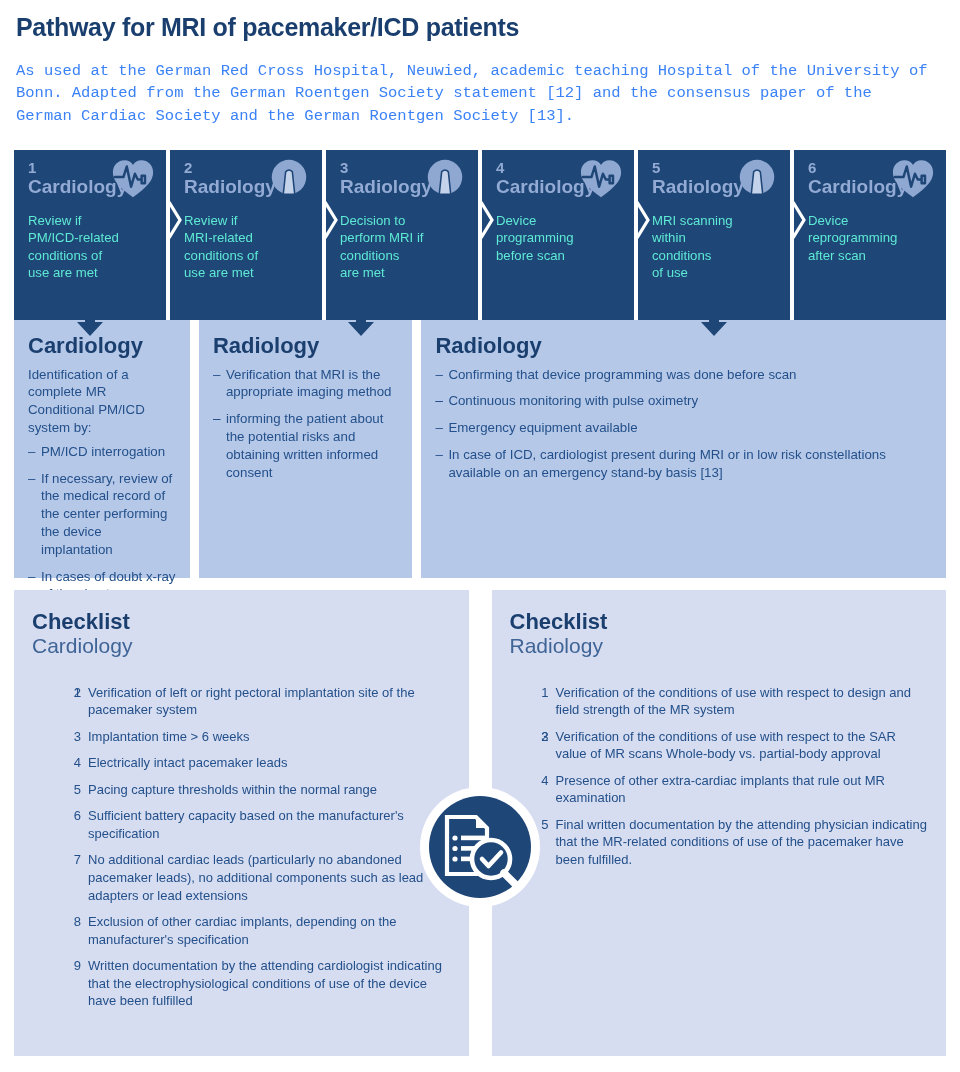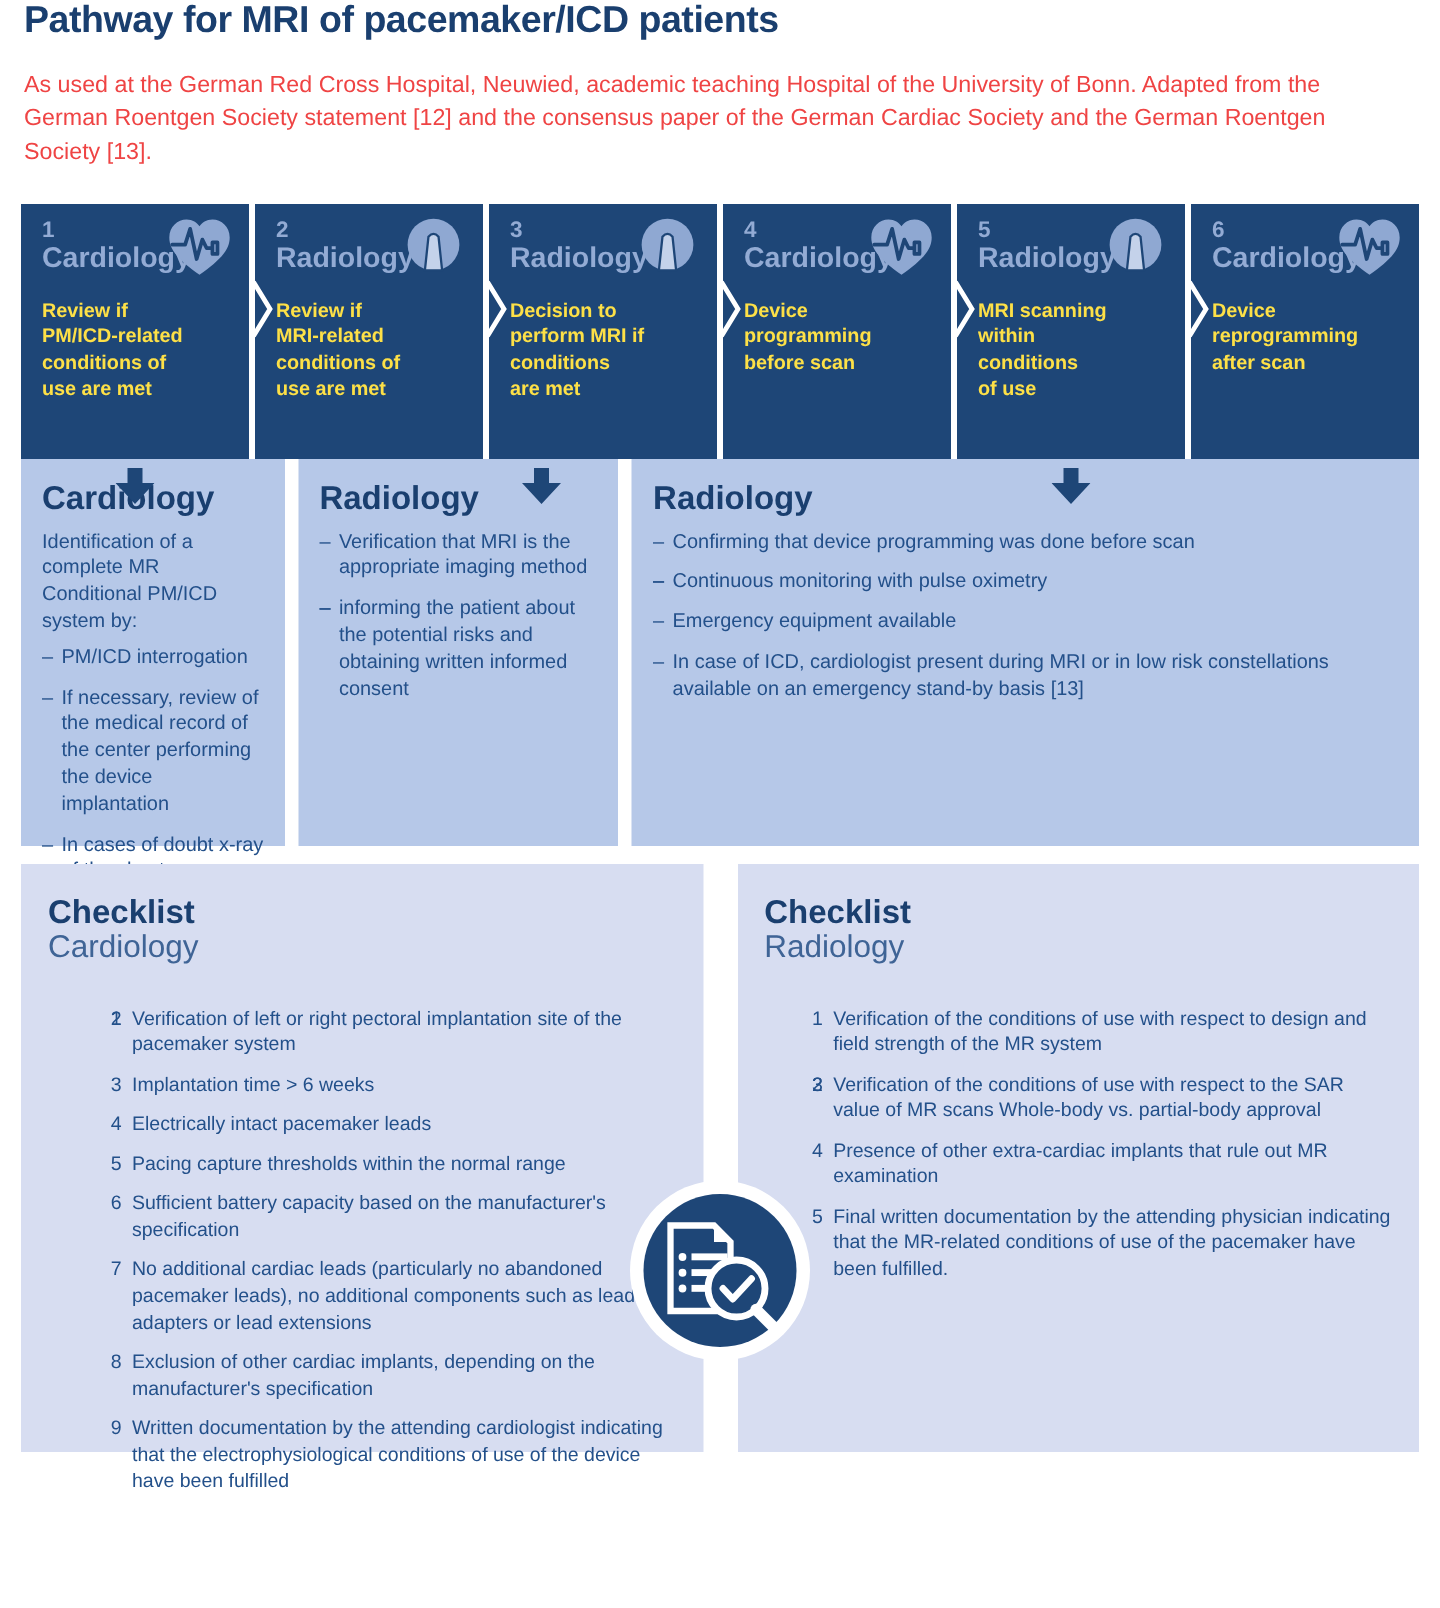--- a/index.html
+++ b/index.html
@@ -15,36 +15,37 @@
     overflow: hidden;
   }
   .page {
     position: relative;
     width: 960px;
     height: 1072px;
   }
 
   
   .header {
-    padding: 0 16px 0 16px;
+    padding: 14px 16px 0 16px;
   }
   .main-title {
     font-size: 25px;
     font-weight: bold;
     color: #1a3f6f;
     letter-spacing: -0.3px;
     margin: 0 0 18px 0;
     line-height: 1.1;
   }
   .subtitle {
     font-size: 15.5px;
-    color: #ef4444;
+    color: #3b82f6;
     line-height: 1.48;
     margin: 0;
     max-width: 920px;
+    font-family: Liberation Mono, monospace;
   }
 
   
   .steps-row {
     position: relative;
     display: flex;
     margin: 22px 14px 0 14px;
     height: 170px;
   }
   .step-box {
@@ -65,22 +66,22 @@
   }
   .step-dept {
     font-size: 19px;
     font-weight: bold;
     color: #93abd4;
     line-height: 1.15;
     margin-bottom: 14px;
   }
   .step-desc {
     font-size: 13.2px;
-    font-weight: bold;
-    color: #fde047;
+    font-weight: normal;
+    color: #5eead4;
     line-height: 1.32;
     white-space: pre-line;
   }
   .step-icon {
     position: absolute;
     top: 6px;
     right: 10px;
     width: 46px;
     height: 46px;
     opacity: 1;
@@ -148,21 +149,21 @@
     position: absolute;
     left: 0;
     top: 0;
   }
 
   
   .checklist-row {
     display: flex;
     margin: 12px 14px 0 14px;
     gap: 23px;
-    height: 392px;
+    height: 466px;
   }
   .checklist-panel {
     background: #d7ddf1;
     flex: 1 1 0;
     padding: 20px 18px 10px 18px;
     box-sizing: border-box;
     position: relative;
   }
   .cl-title {
     font-size: 22px;

